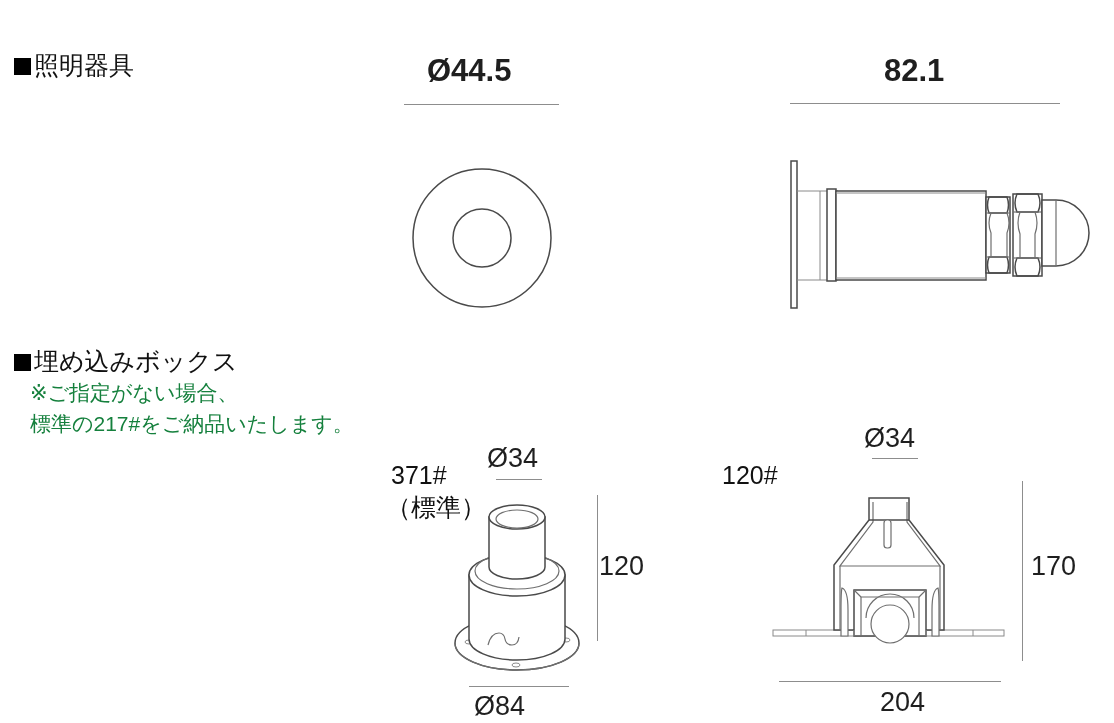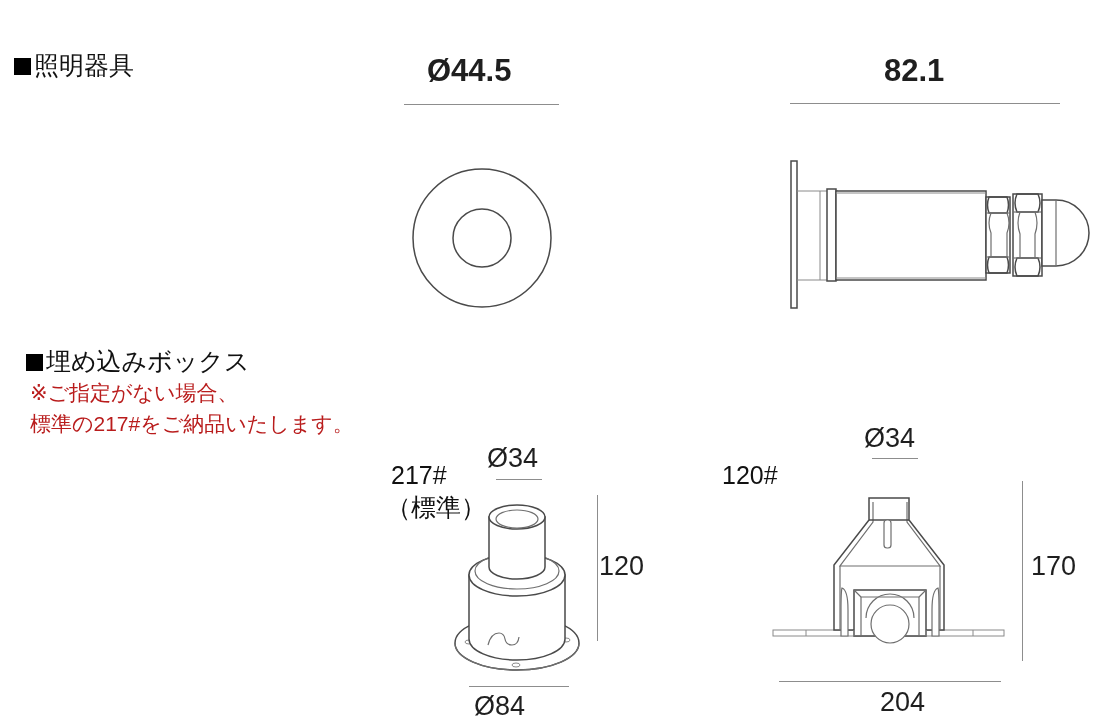--- a/index.html
+++ b/index.html
@@ -34,21 +34,21 @@
     display: inline-block;
     width: 17px;
     height: 17px;
     background: #000000;
     margin-right: 3px;
     vertical-align: -1px;
   }
   .note-line {
     font-size: 21px;
     line-height: 28px;
-    color: #b91c1c;
+    color: #15803d;
     white-space: nowrap;
   }
 
   
   .dim-text {
     font-size: 31px;
     line-height: 1;
     color: #1f1f1f;
     white-space: nowrap;
     font-family: "Liberation Sans", "DejaVu Sans", sans-serif;
@@ -133,27 +133,27 @@
       <path class="ln" d="M237 126 q-4 -9 0 -18 h21 q4 9 0 18 z"></path>
       <path class="ln-d" d="M240 62 q-4 11 0 22 v24 h15 v-24 q4 -11 0 -22 z"></path>
       <line class="ln-d" x1="233" y1="108" x2="262" y2="108"></line>
       <line class="ln-d" x1="233" y1="62" x2="262" y2="62"></line>
 
       <path class="ln fillwhite" d="M262 50 h14 a26 26 0 0 1 0 66 h-14 z"></path>
       <line class="ln-d" x1="276" y1="50" x2="276" y2="116"></line>
     </svg>
   </div>
 
-  <div class="abs section-heading" style="left:26px; top:349px;">
+  <div class="abs section-heading" style="left:14px; top:349px;">
     <span class="sq-bullet"></span><span>埋め込みボックス</span>
   </div>
   <div class="abs note-line" style="left:30px; top:379px;">※ご指定がない場合、</div>
   <div class="abs note-line" style="left:30px; top:410px;">標準の217#をご納品いたします。</div>
 
-  <div class="abs part-label" style="left:391px; top:460px;">217#</div>
+  <div class="abs part-label" style="left:391px; top:460px;">371#</div>
   <div class="abs part-label" style="left:386px; top:492px;">（標準）</div>
 
   <div class="abs dim-text-sm" style="left:487px; top:445px;">Ø34</div>
   <div class="abs dim-line-h" style="left:496px; top:479px; width:46px;"></div>
 
   <div class="abs dim-line-v" style="left:597px; top:495px; height:146px;"></div>
   <div class="abs dim-text-sm" style="left:599px; top:553px;">120</div>
 
   <div class="abs" style="left:440px; top:495px;">
     <svg width="160" height="190" viewBox="0 0 160 190" aria-hidden="true">

